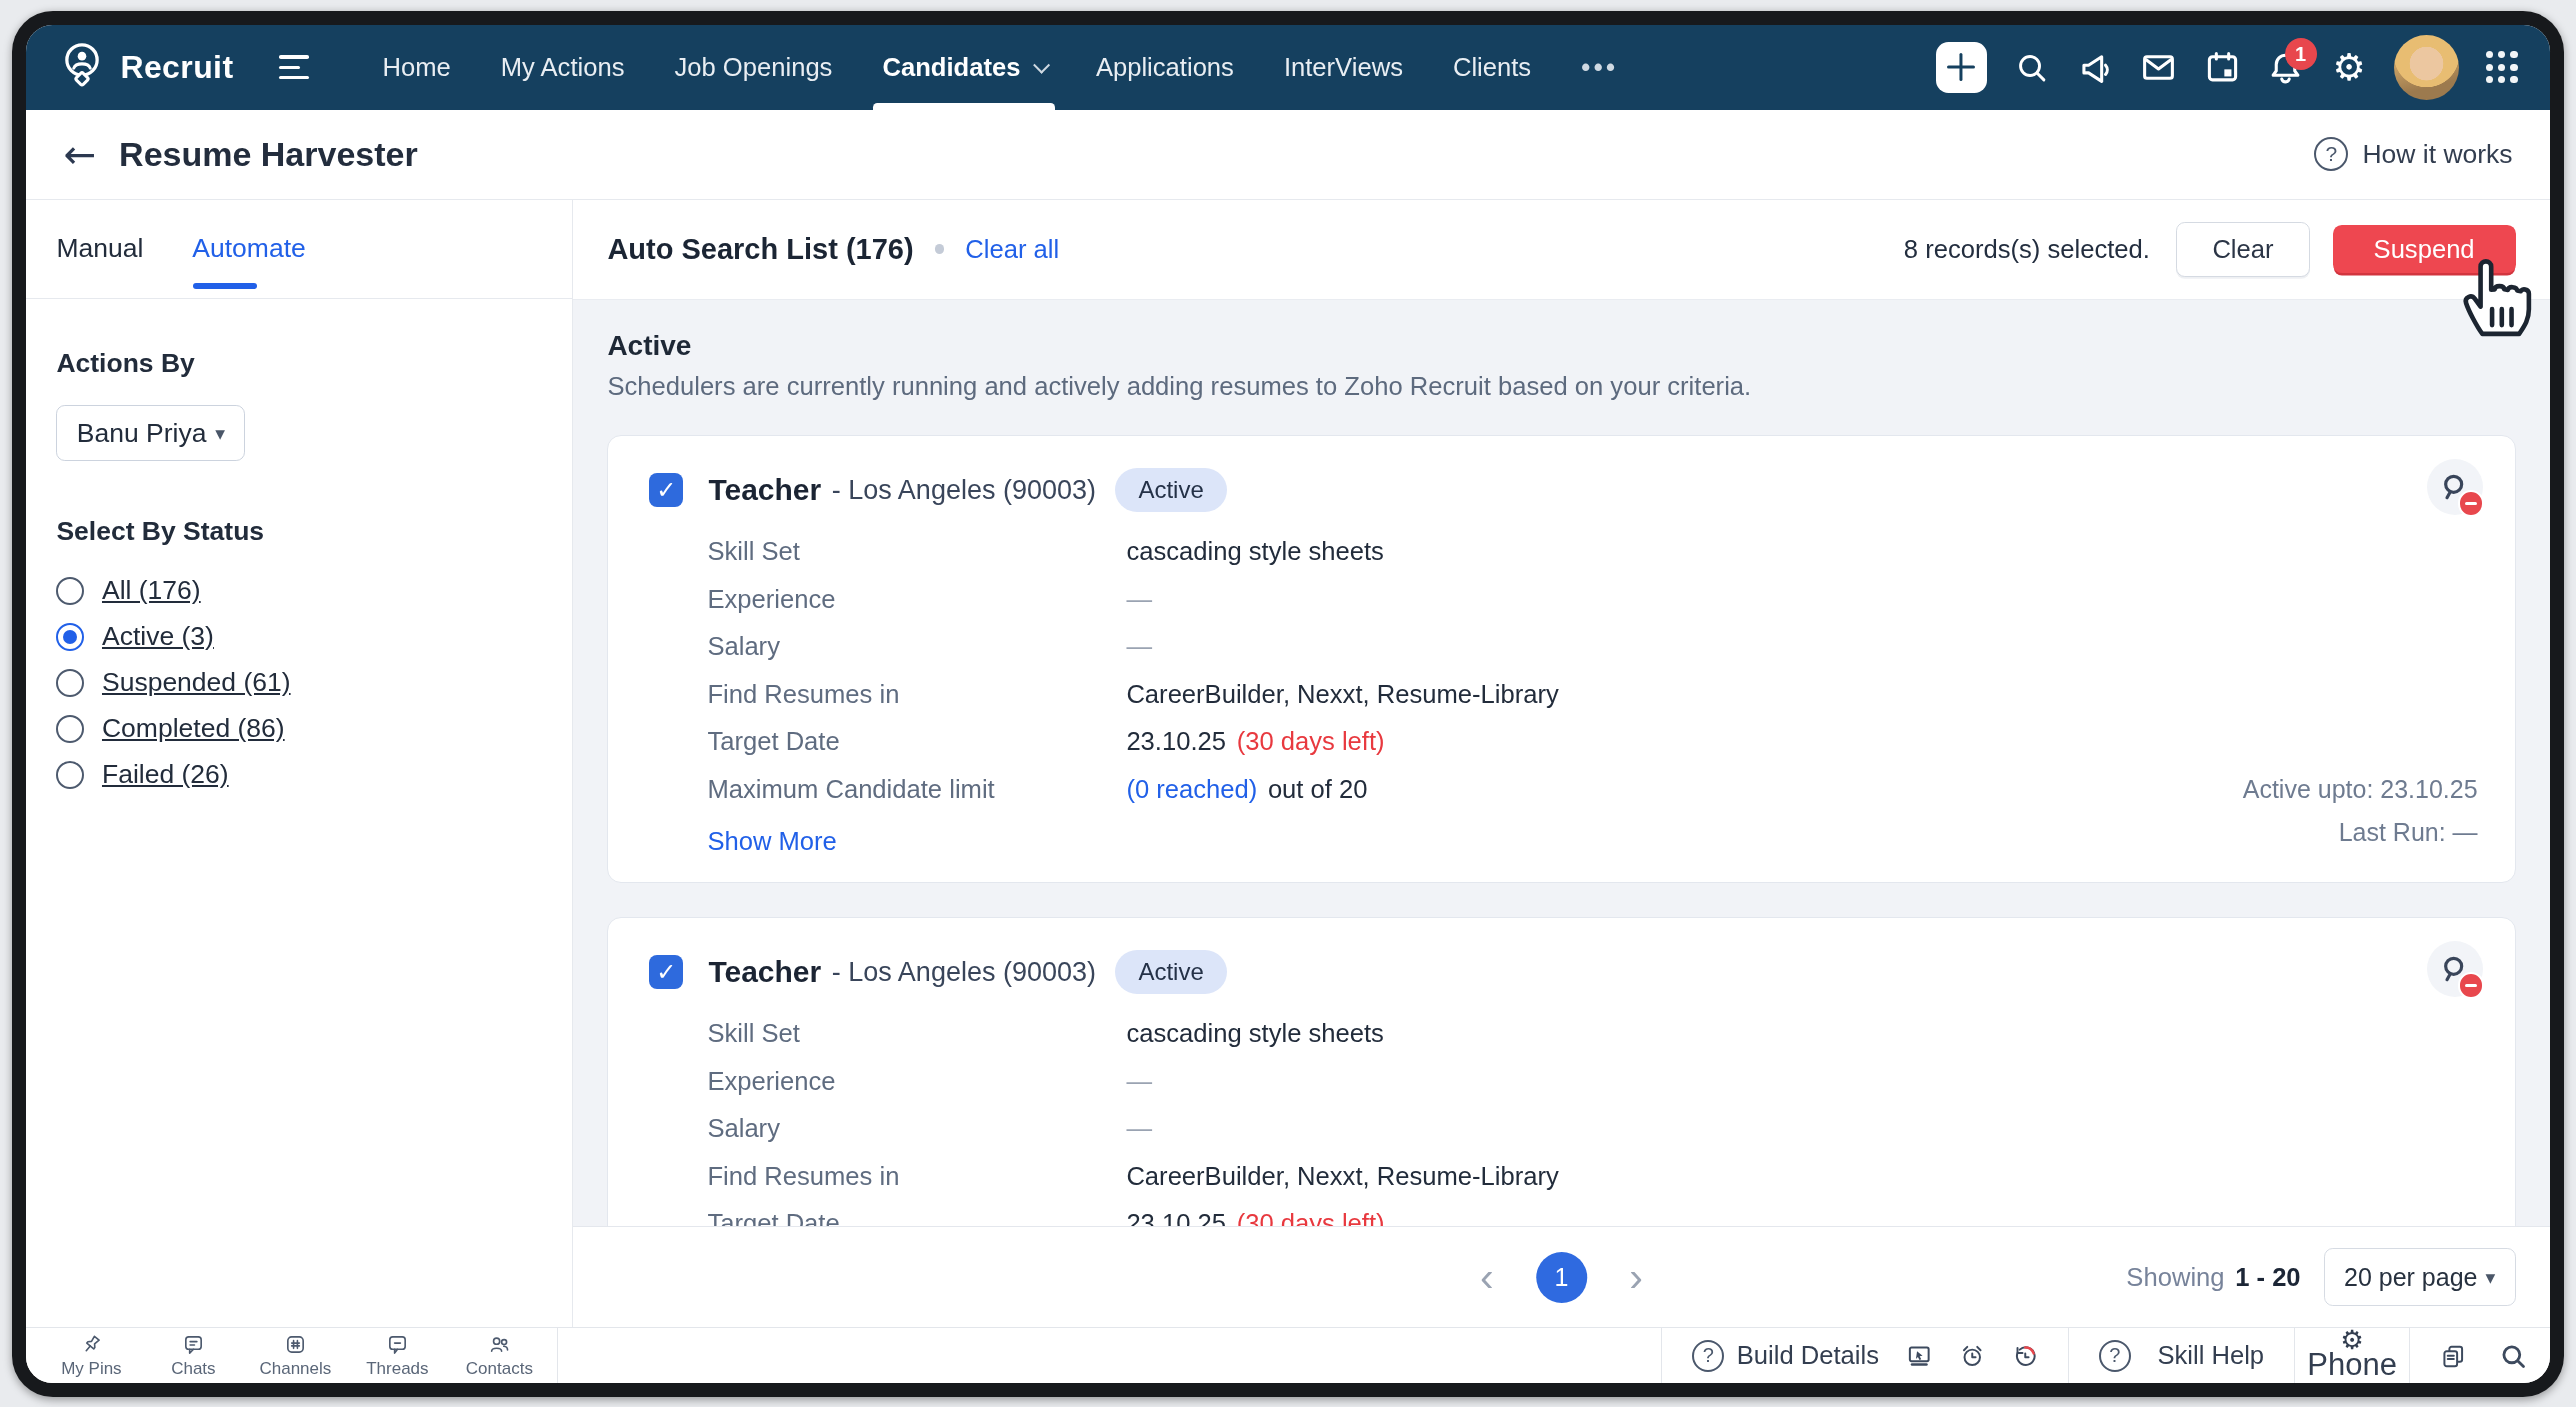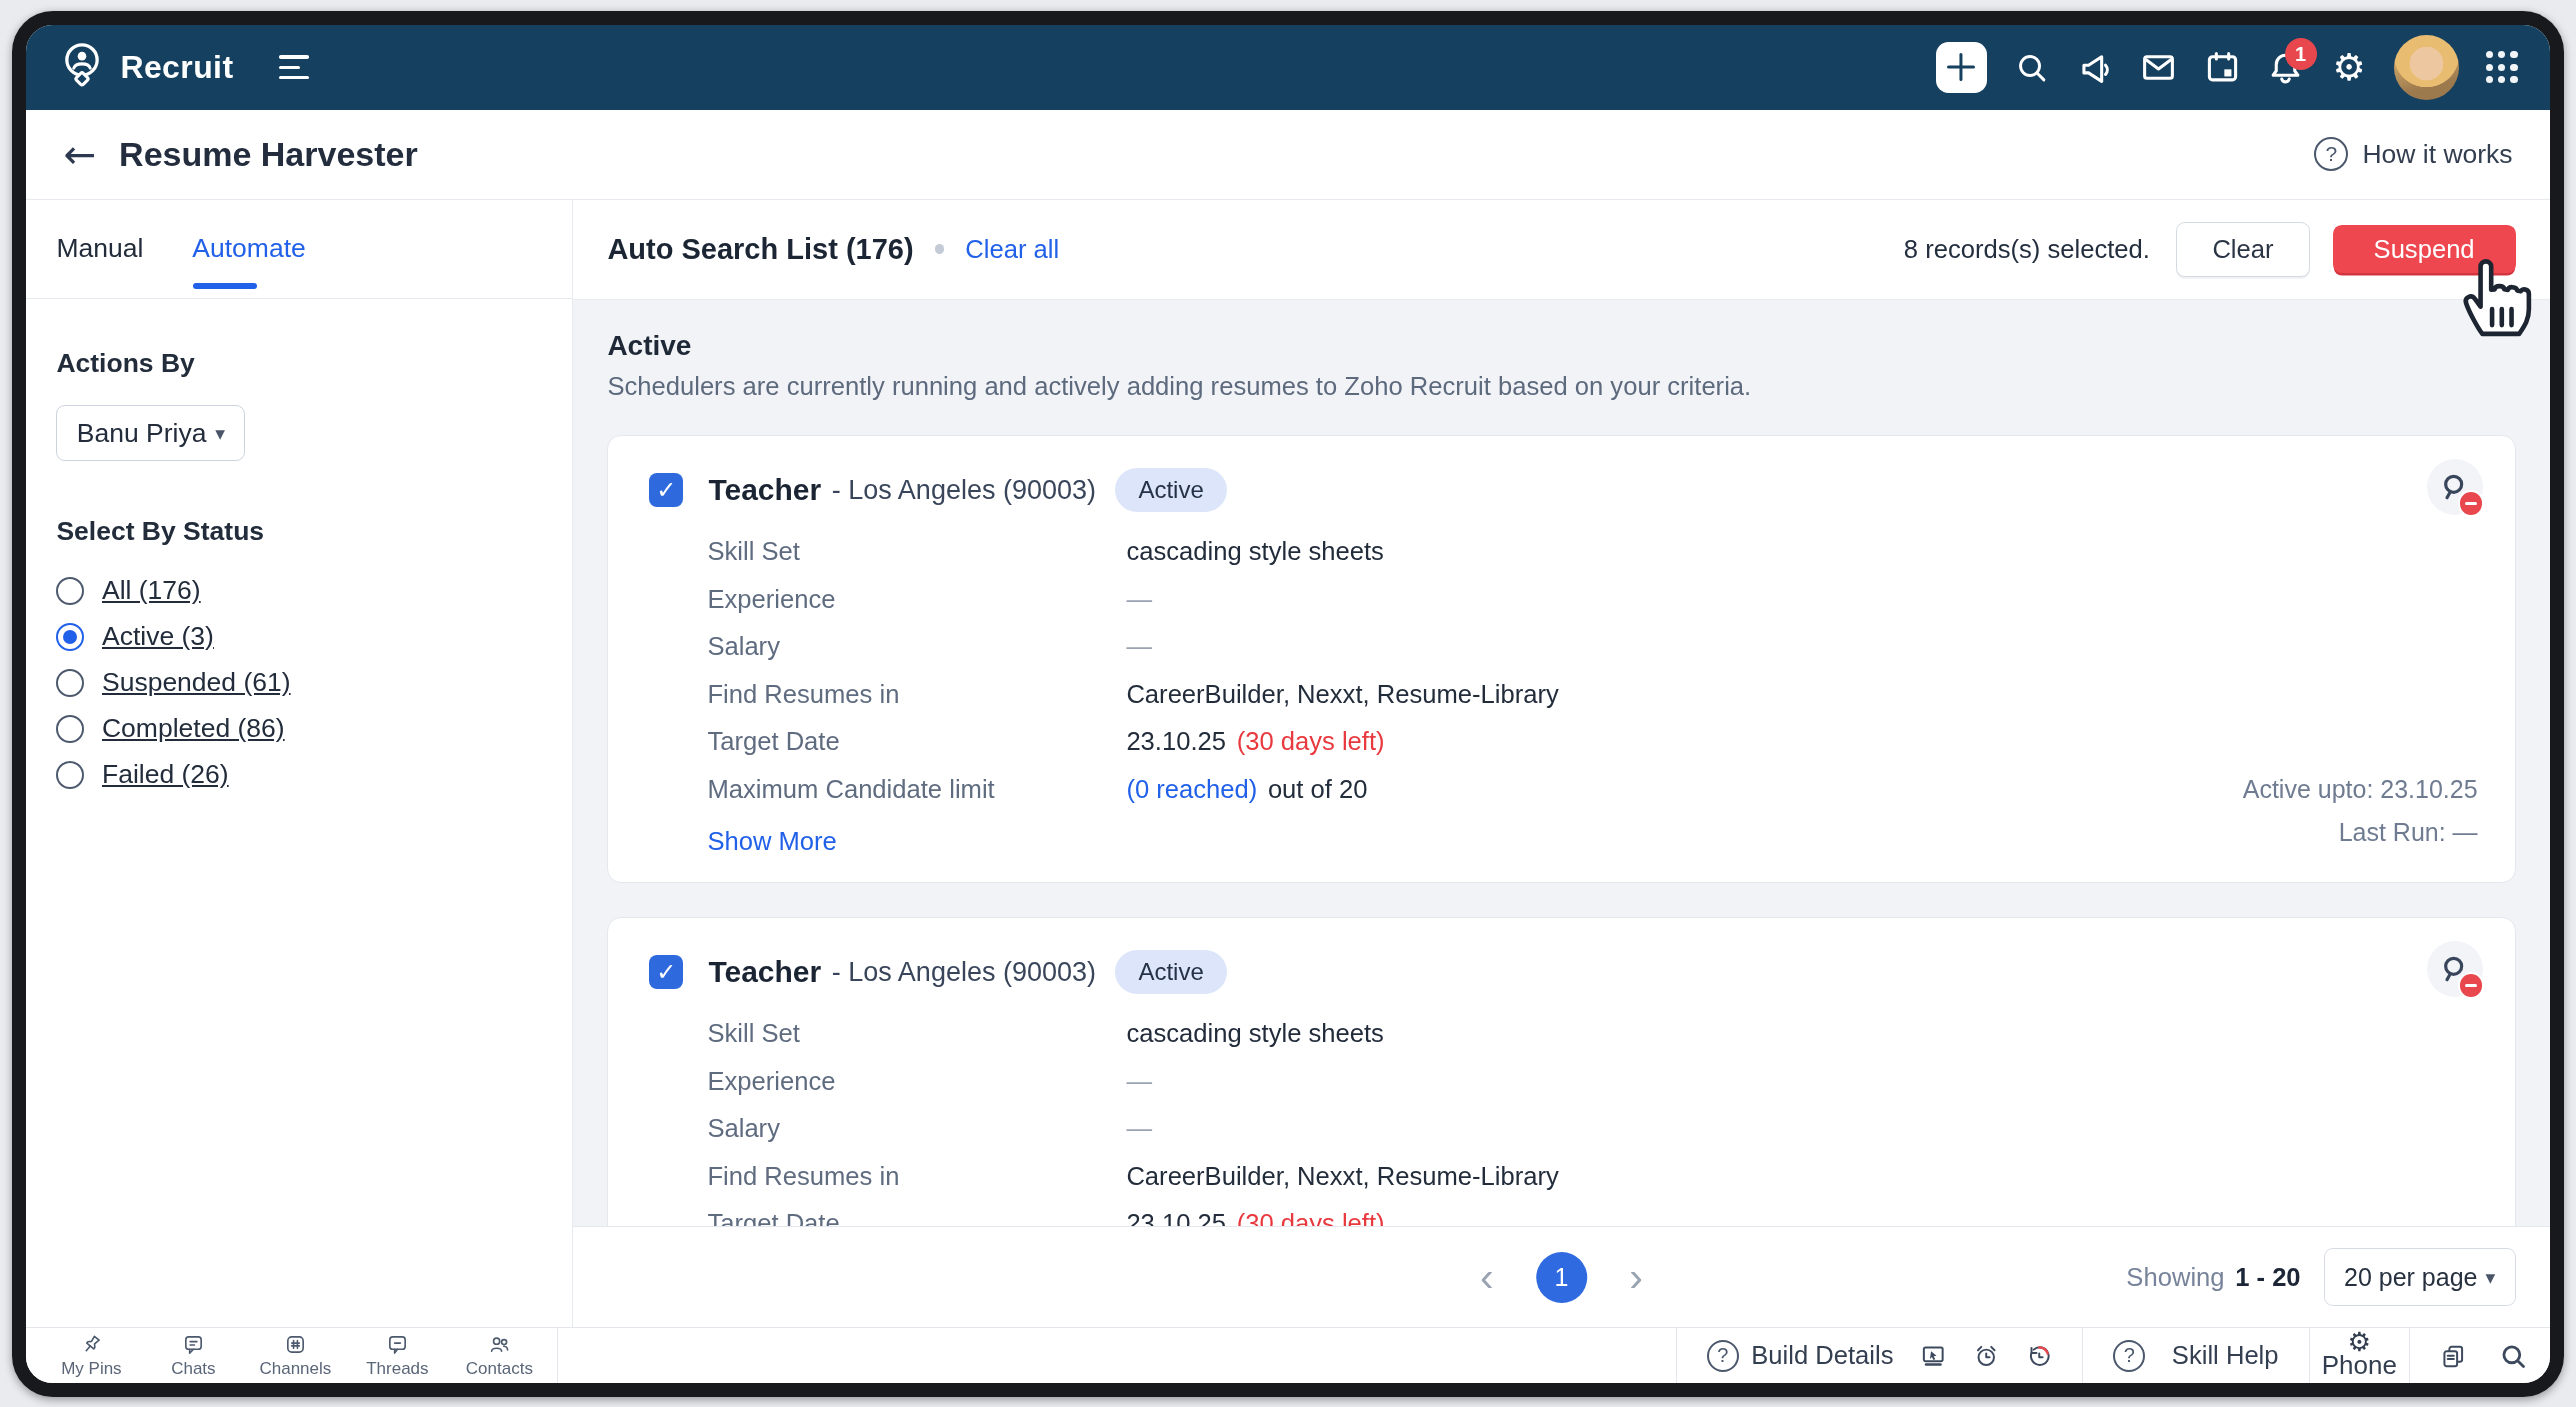--- a/index.html
+++ b/index.html
@@ -207,21 +207,21 @@
   .bb-label { font-size:17px; color:#5a6678; white-space:nowrap; }
   .bb-div { width:0.9px; background:#e3e6eb; margin:0 7px; }
   .bb-spacer { flex:1; }
   .bb-group { display:flex; align-items:center; gap:26.5px; padding:0 23px; }
   .bb-text { font-size:25.6px; color:#333e50; white-space:nowrap; }
   .bb-group .qcircle { width:32px; height:32px; font-size:20px; }
   .bb-icobtn { display:flex; align-items:center; justify-content:center; cursor:pointer; }
   .bb-icobtn svg { stroke:#3d4a5e; fill:none; stroke-width:1.8; stroke-linecap:round; stroke-linejoin:round; }
   .phone-item { display:flex; flex-direction:column; align-items:center; justify-content:center; cursor:pointer; padding:0 5.3px; margin-top:-1.8px; }
   .phone-item .gear-glyph { color:#333e50; font-size:26.5px; margin-bottom:-6.2px; }
-  .phone-label { font-size:26px; color:#333e50; }
+  .phone-label { font-size:31px; color:#333e50; }
 </style>
 </head>
 <body>
 
 <div class="window">
   <div class="app">
 
     <div class="topnav">
       <div class="brand">
         <svg width="48" height="53" viewBox="0 0 36 42">
@@ -230,20 +230,33 @@
           <path d="M11.5 21.5 c1.5-4.5 11.5-4.5 13 0" stroke="#fff" stroke-width="2.4" fill="none" stroke-linecap="round"></path>
           <rect x="14.2" y="26.2" width="7.6" height="7.6" rx="1.4" transform="rotate(45 18 30)" fill="#15405F" stroke="#fff" stroke-width="2.4"></rect>
         </svg>
         <span class="brand-name">Recruit</span>
       </div>
       <div class="hamburger">
           <i></i>
           <i></i>
           <i></i>
         </div>
+      <div class="nav-items">
+        <span class="nav-item">Home</span>
+        <span class="nav-item">My Actions</span>
+        <span class="nav-item">Job Openings</span>
+        <span class="nav-item active">
+          <span>Candidates</span>
+          <span class="chev"></span>
+        </span>
+        <span class="nav-item">Applications</span>
+        <span class="nav-item">InterViews</span>
+        <span class="nav-item">Clients</span>
+        <span class="nav-item" style="letter-spacing:3.5px; font-weight:700; color:#cfd9e2;">•••</span>
+      </div>
       <div class="nav-right">
         <div class="plus-btn"></div>
         <div class="nav-ico">
           <svg width="35" height="35" viewBox="0 0 24 24">
               <circle cx="11" cy="11" r="6.5"></circle>
               <line x1="15.8" y1="15.8" x2="20.5" y2="20.5"></line>
             </svg>
         </div>
         <div class="nav-ico">
           <svg width="37" height="37" viewBox="0 0 24 24">

